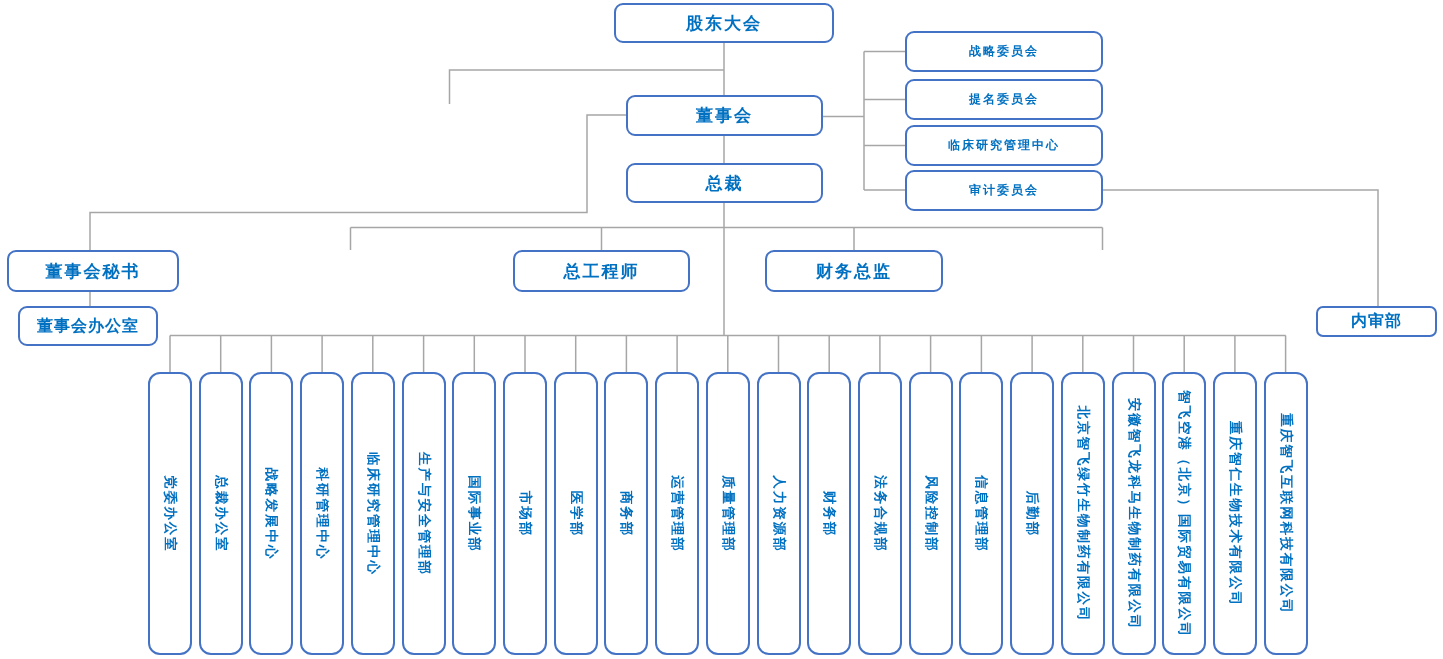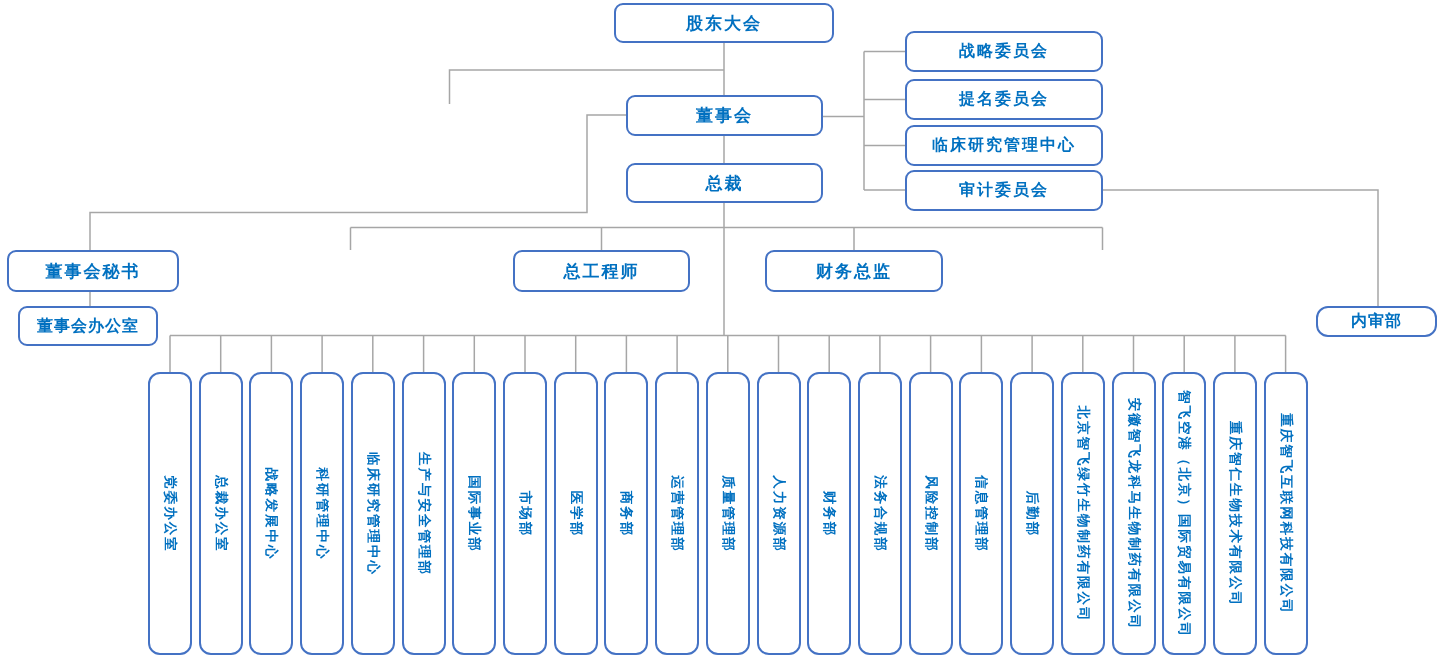--- a/index.html
+++ b/index.html
@@ -24,21 +24,21 @@
     border:2.5px solid var(--border-color);
     border-radius:9px;
     background:var(--bg-color);
     color:var(--text-color);
     font-weight:bold;
     font-size:17px;
     letter-spacing:2px;
     display:flex;align-items:center;justify-content:center;
     white-space:nowrap;
   }
-  .committee{left:905px;width:198px;height:41px;font-size:16px;}
+  .committee{left:905px;width:198px;height:41px;font-size:12px;}
   .exec{top:250px;height:42px;}
   .vbox{
     position:absolute;
     top:372px;width:44px;height:283px;
     box-sizing:border-box;
     border:2.5px solid var(--border-color);
     border-radius:12px;
     background:var(--bg-color);
   }
   .vlabel{
@@ -113,21 +113,21 @@
   <div class="hbox committee" style="top:170px">审计委员会</div>
 
   <div class="hbox" style="left:626px;top:163px;width:197px;height:40px">总裁</div>
 
   <div class="hbox exec" style="left:7px;width:172px">董事会秘书</div>
   <div class="hbox exec" style="left:513px;width:177px">总工程师</div>
   <div class="hbox exec" style="left:765px;width:178px">财务总监</div>
 
   <div class="hbox" style="left:18px;top:306px;width:140px;height:40px;font-size:16px;letter-spacing:1px">董事会办公室</div>
 
-  <div class="hbox" style="left:1316px;top:306px;width:121px;height:31px;font-size:16px;letter-spacing:1px;border-radius:12px">内审部</div>
+  <div class="hbox" style="left:1316px;top:306px;width:121px;height:31px;font-size:16px;letter-spacing:1px;border-radius:7px">内审部</div>
 
   <div id="bottom-row">
       <div class="vbox" style="left: 148px;">
         <span class="vlabel">党委办公室</span>
       </div>
       <div class="vbox" style="left: 198.7px;">
         <span class="vlabel">总裁办公室</span>
       </div>
       <div class="vbox" style="left: 249.4px;">
         <span class="vlabel">战略发展中心</span>

